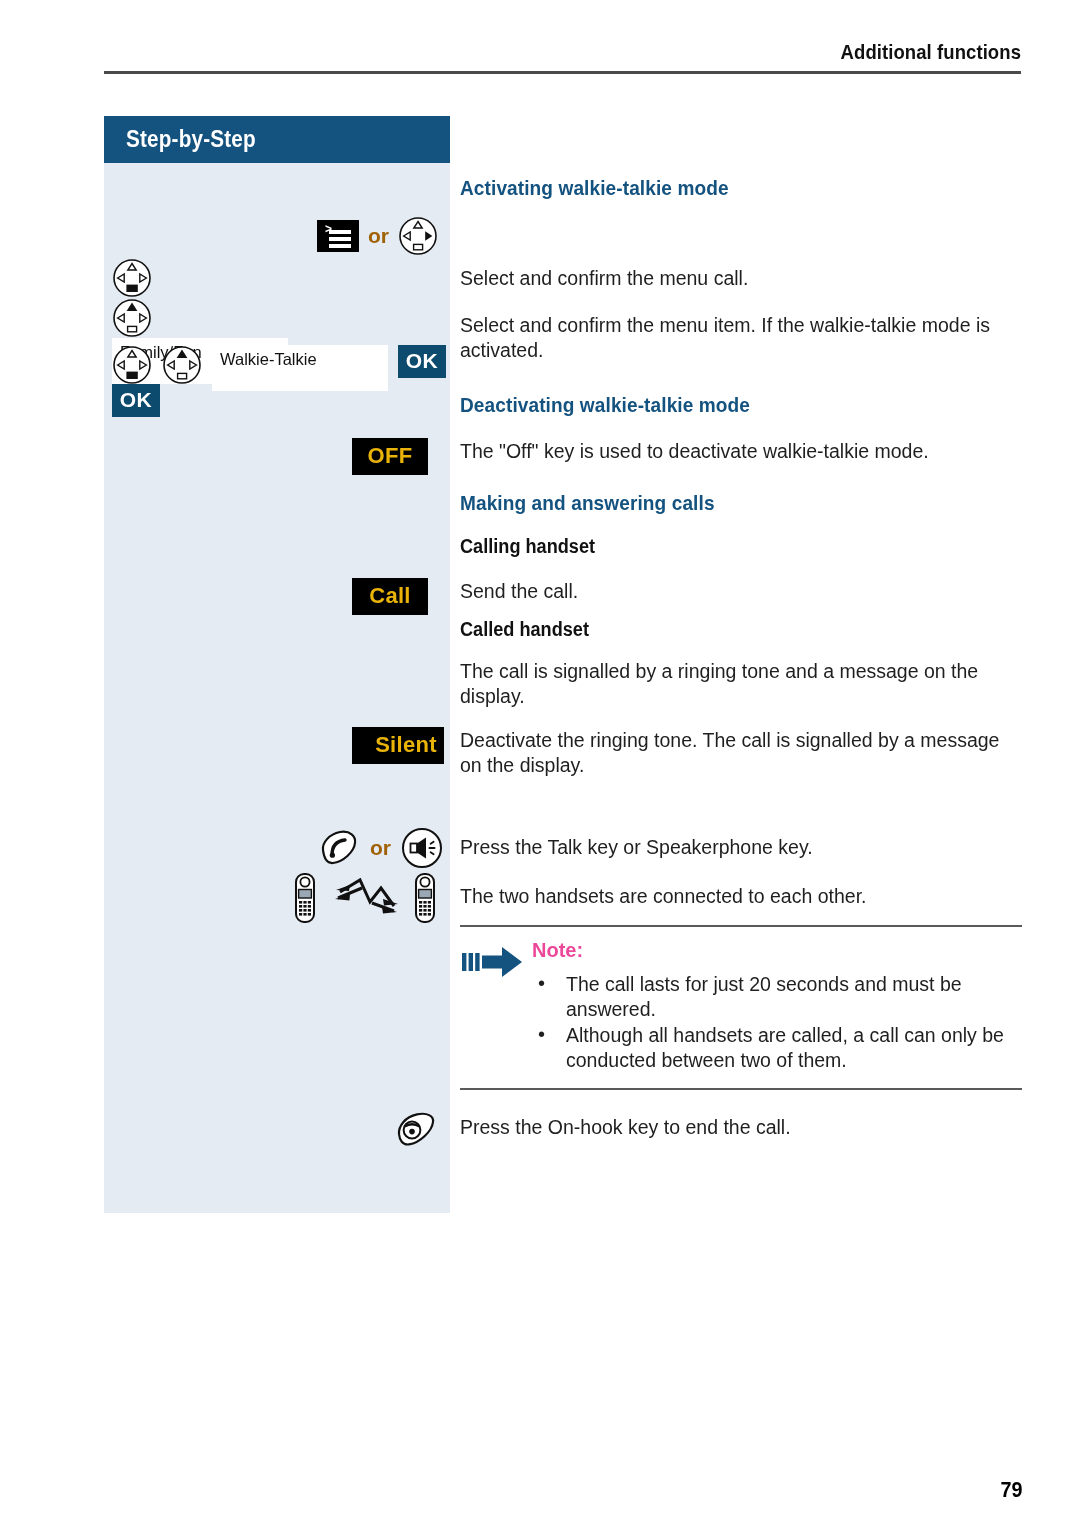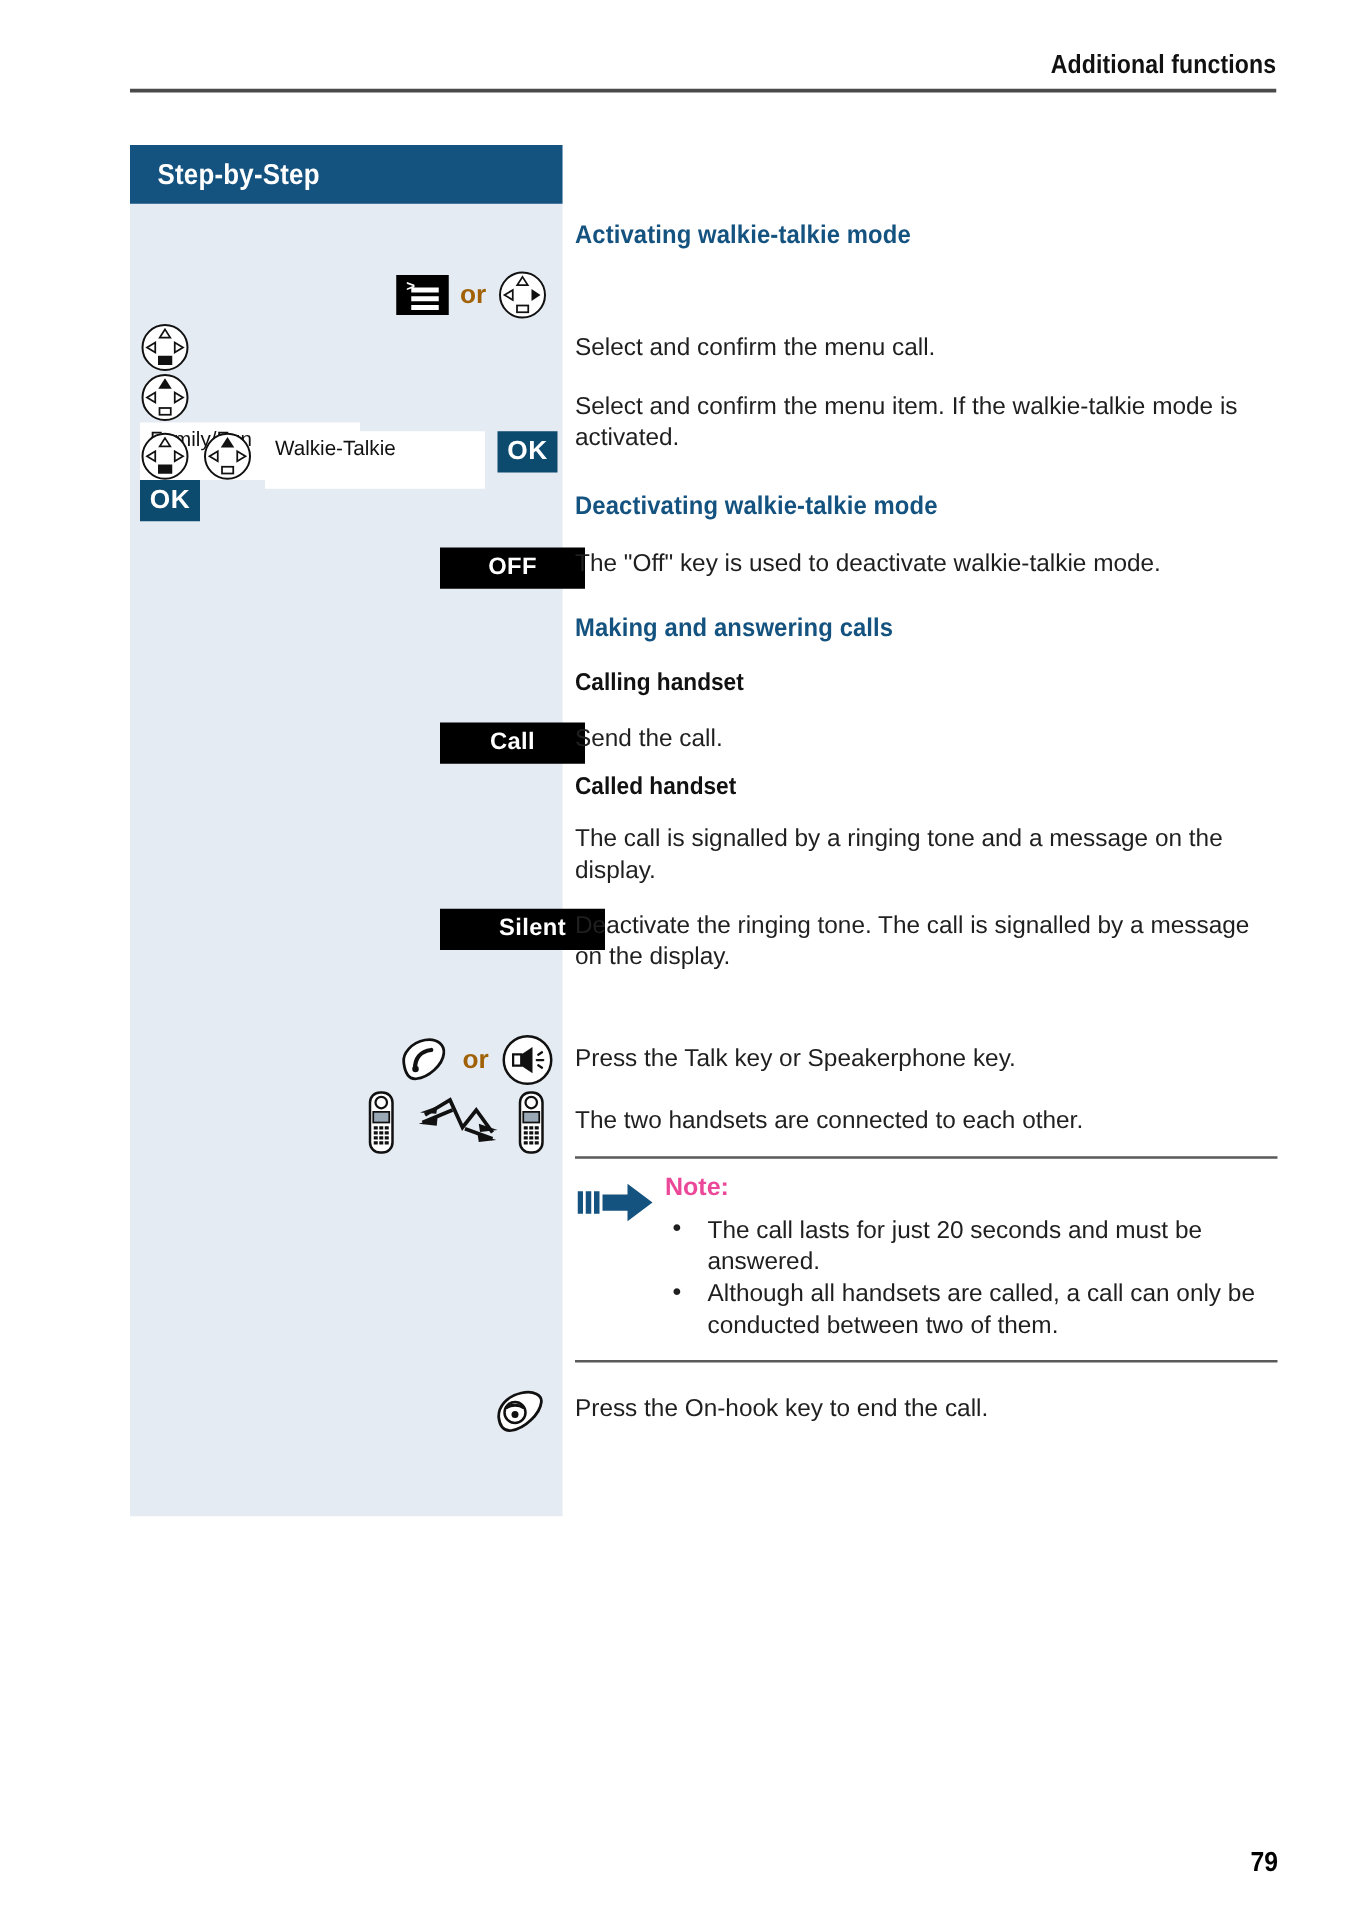--- a/index.html
+++ b/index.html
@@ -108,26 +108,26 @@
   .row .txt {
     position: absolute;
     left: 460px;
     width: 562px;
   }
 
   
   .keylabel {
     display: inline-block;
     background: #000000;
-    color: #ffffff;
-    font-weight: bold;
-    font-size: 19px;
+    color: #eab308;
+    font-weight: bold;
+    font-size: 22px;
     text-align: center;
     padding: 5px 0 6px 0;
-    width: 116px;
+    width: 76px;
     letter-spacing: 0.3px;
   }
 
   
   .okkey {
     display: inline-block;
     background: #0c4a6e;
     color: #ffffff;
     font-weight: bold;
     font-size: 21px;

